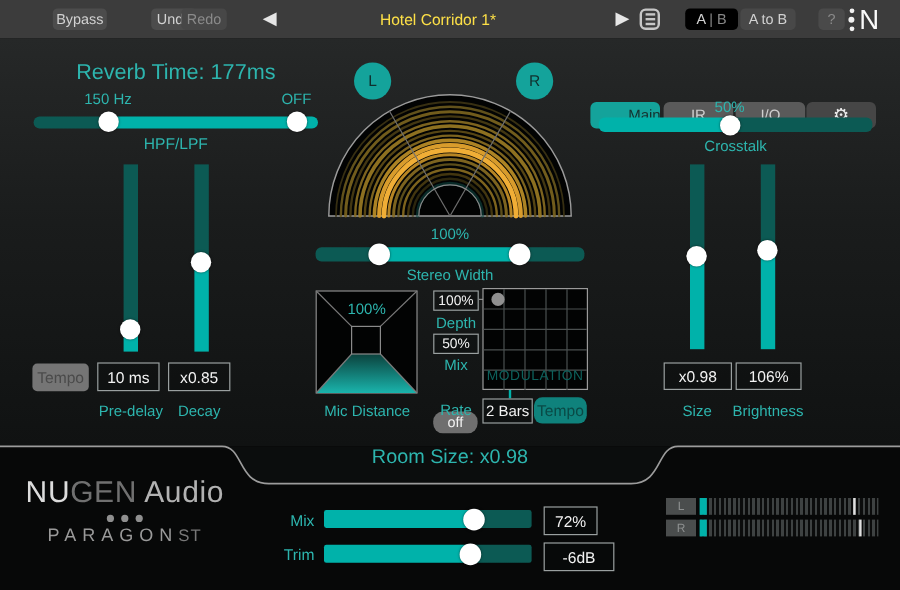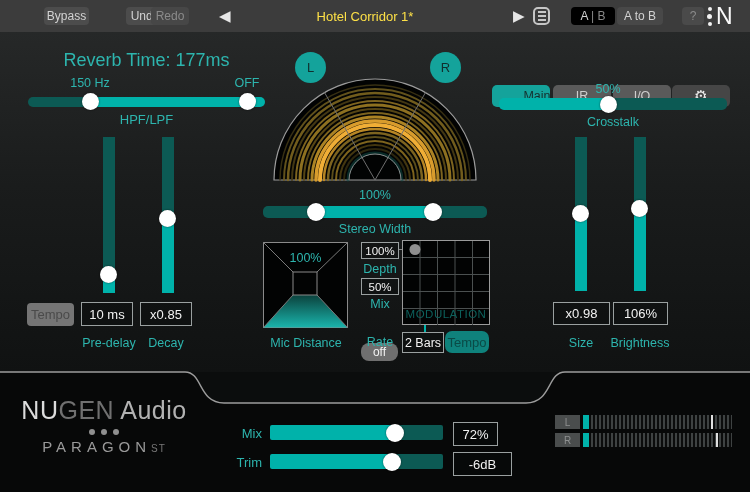--- a/index.html
+++ b/index.html
@@ -66,21 +66,21 @@
   
   .footer { position:absolute; left:0; top:372px; width:750px; height:120px; background:#070808; }
   .roomsize { position:absolute; left:225px; top:372px; width:300px; text-align:center;
               color:#2db5ae; font-size:16.5px; }
   .brand { position:absolute; left:8px; top:396px; width:192px; text-align:center; cursor:pointer; }
   .brand .line1 { font-size:25px; letter-spacing:.5px; }
   .brand .nu { color:#dcdcdc; } .brand .gen { color:#707070; } .brand .audio { color:#b2b2b2; }
   .brand .dots { margin-top:4px; display:flex; justify-content:center; gap:6px; }
   .brand .dots i { width:6px; height:6px; border-radius:50%; background:#8f8f8f; }
   .brand .line2 { margin-top:3px; color:#9a9a9a; font-size:15px; letter-spacing:5px; }
-  .brand .st { font-size:10px; letter-spacing:1px; color:#777; }
+  .brand .st { font-size:14px; letter-spacing:1px; color:#777; }
 
   .outlbl { position:absolute; width:38px; text-align:right; color:#2db5ae; font-size:13px; }
 
   
   .meterlbl { position:absolute; left:555px; width:25px; height:14px; background:#4a4d4d; color:#8d9090;
               font-size:10px; display:flex; align-items:center; justify-content:center; }
   .meter { position:absolute; left:583px; width:149px; height:14px;
            background:repeating-linear-gradient(90deg,#3e4242 0 2px,#0b0c0c 2px 4px); }
   .meter .start { position:absolute; left:0; top:0; width:6px; height:14px; background:#00b2aa; }
   .meter .peak { position:absolute; top:0; width:2px; height:14px; background:#e0e0e0; }
@@ -244,20 +244,21 @@
     <div class="valbox" style="left:613px;top:270px;width:55px;height:23px;">106%</div>
     <div class="lbl" style="left:541px;top:304px;width:80px;">Size</div>
     <div class="lbl" style="left:590px;top:304px;width:100px;">Brightness</div>
   </div>
 
   <div class="footer">
     <svg style="left:0;top:-1px;" width="750" height="34" viewBox="0 0 750 34">
       <path d="M0,1 H185 C203,1 198,32 224,32 H526 C552,32 547,1 565,1 H750" fill="#0b0d0d" stroke="#9c9c9c" stroke-width="1.4"></path>
     </svg>
   </div>
+  <div class="roomsize">Room Size: x0.98</div>
 
   <div class="brand">
     <div class="line1">
       <span class="nu">NU</span><span class="gen">GEN</span><span class="audio"> Audio</span>
     </div>
     <div class="dots">
         <i></i>
         <i></i>
         <i></i>
       </div>

